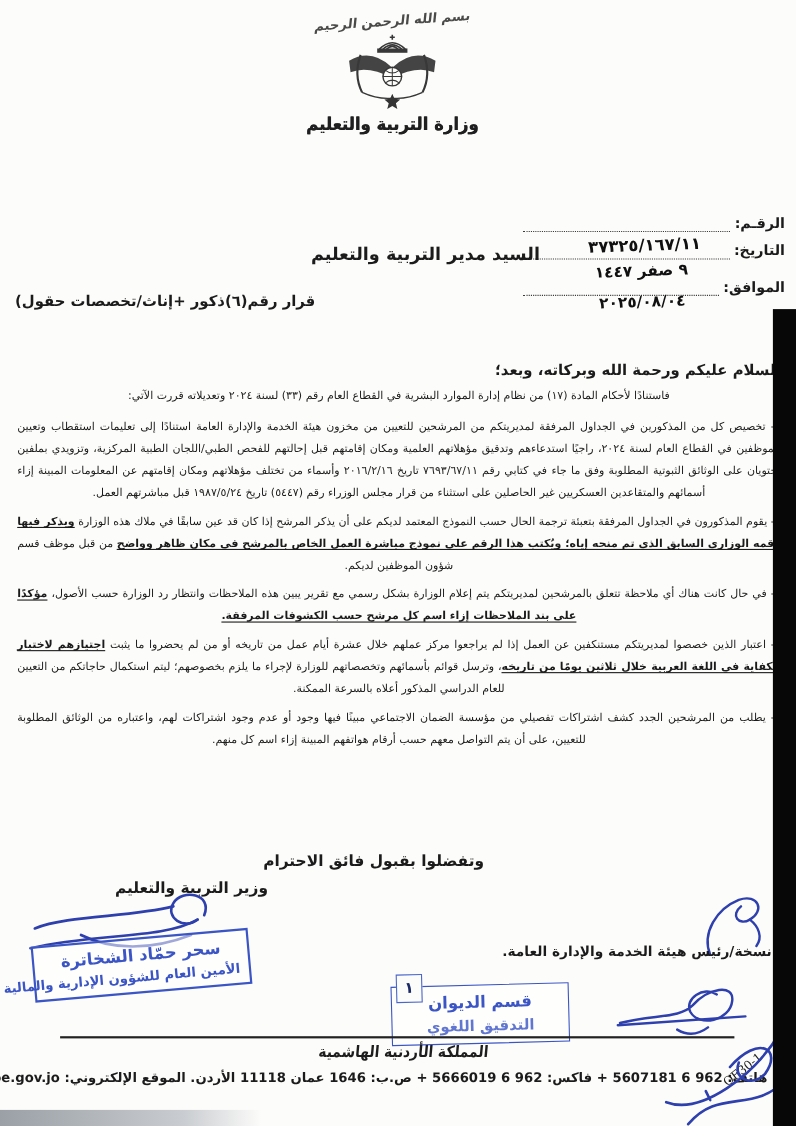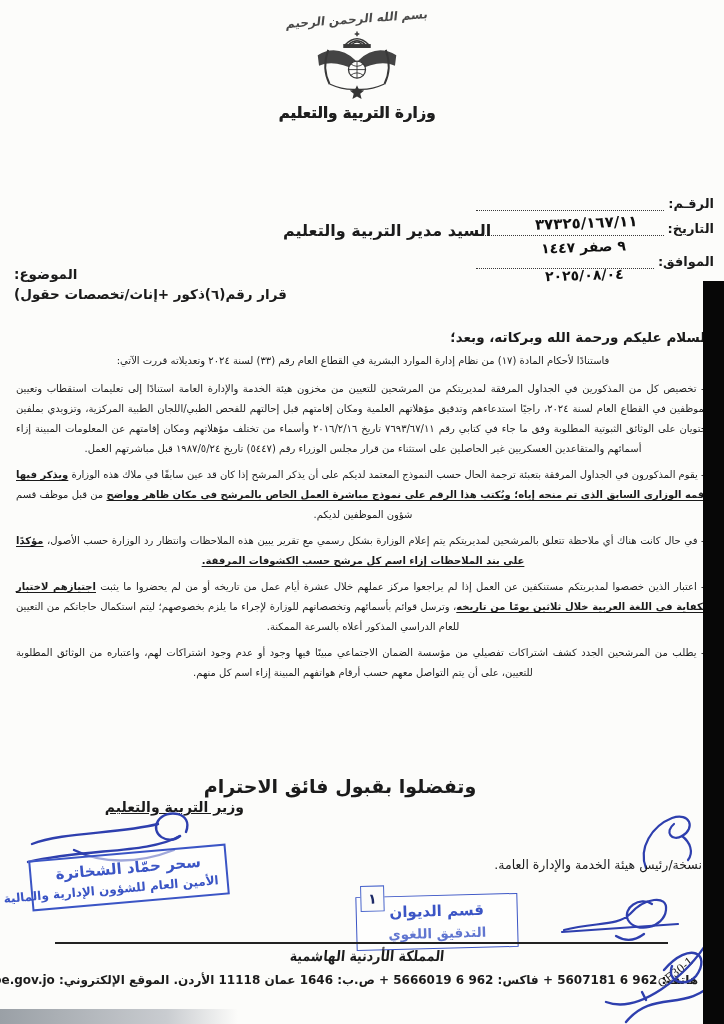--- a/index.html
+++ b/index.html
@@ -39,33 +39,33 @@
            font-weight:700; font-size:13.5px; line-height:20px;}
   .salutation{position:absolute; top:329px; right:14px; font-weight:700; font-size:13.5px;}
   
   .bodytext{
     position:absolute; top:351px; right:14px; left:16px;
     font-size:10px; line-height:20px; text-align:justify; text-align-last:center;
   }
   .bodytext p{margin:0 0 6px 0;}
   .bodytext p.intro{margin-bottom:8px;}
   .r-bu{font-weight:700; text-decoration:underline; text-underline-offset:2px;}
-  .closing{position:absolute; top:775px; left:0; width:680px; text-align:center; font-weight:700; font-size:19px;}
+  .closing{position:absolute; top:775px; left:0; width:680px; text-align:center; font-weight:700; font-size:14px;}
   
   .minister-block{position:absolute; top:797px; left:14px; width:230px;}
-  .minister-title{font-weight:700; font-size:14px; white-space:nowrap;text-decoration:underline;}
+  .minister-title{font-weight:700; font-size:14px; white-space:nowrap;}
   .sig{position:absolute;}
   .stamp{
     border:2.5px solid #3b55c5; color:#3b55c5; text-align:center;
     padding:5px 8px 6px; background:rgba(255,255,255,.55);
   }
   .stamp-minister{position:absolute; top:852px; left:30px; width:178px; transform:rotate(-5deg);}
   .stamp-minister .l1{font-weight:700; font-size:15px; letter-spacing:1px;}
   .stamp-minister .l2{font-weight:700; font-size:12px; margin-top:4px; white-space:nowrap;}
-  .copies{position:absolute; top:851px; right:22px; text-align:right; font-size:12.5px; line-height:27px; white-space:nowrap;}
+  .copies{position:absolute; top:851px; right:22px; text-align:right; font-size:12.5px; line-height:27px; white-space:nowrap;font-weight:bold;}
   .stamp-diwan{position:absolute; top:895px; left:356px; width:148px; transform:rotate(-1.5deg);
                border-width:1.6px; padding:6px 6px 7px;}
   .stamp-diwan .l1{font-weight:700; font-size:15px; letter-spacing:2px;}
   .stamp-diwan .l2{font-weight:700; font-size:13.5px; margin-top:5px; opacity:.8; letter-spacing:1px;}
   .diwan-num{
     position:absolute; top:-12px; left:4px; width:22px; height:24px;
     border:1.6px solid #4a66cc; background:#fcfcfa; color:#1d2a66;
     font-weight:700; font-size:14px; line-height:24px; text-align:center;
   }
   
@@ -129,21 +129,20 @@
       <span class="lbl">الموافق:</span>
       <span class="dots"></span>
       <span class="hand hand-hijri">٩ صفر ١٤٤٧</span>
       <span class="hand hand-greg">٢٠٢٥/٠٨/٠٤</span>
     </div>
   </div>
 
   <div class="addressee">السيد مدير التربية والتعليم</div>
 
   <div class="subject">
-    <div>الموضوع:</div>
     <div>قرار رقم(٦)ذكور +إناث/تخصصات حقول)</div>
   </div>
 
   <div class="salutation">السلام عليكم ورحمة الله وبركاته، وبعد؛</div>
 
   <div class="bodytext">
     <p class="intro">فاستنادًا لأحكام المادة (١٧) من نظام إدارة الموارد البشرية في القطاع العام رقم (٣٣) لسنة ٢٠٢٤ وتعديلاته قررت الآتي:</p>
     <p><span>١- تخصيص كل من المذكورين في الجداول المرفقة لمديريتكم من المرشحين للتعيين من مخزون هيئة الخدمة والإدارة العامة استنادًا إلى تعليمات استقطاب وتعيين الموظفين في القطاع العام لسنة ٢٠٢٤، راجيًا استدعاءهم وتدقيق مؤهلاتهم العلمية ومكان إقامتهم قبل إحالتهم للفحص الطبي/اللجان الطبية المركزية، وتزويدي بملفين يحتويان على الوثائق الثبوتية المطلوبة وفق ما جاء في كتابي رقم ٧٦٩٣/٦٧/١١ تاريخ ٢٠١٦/٢/١٦ وأسماء من تختلف مؤهلاتهم ومكان إقامتهم عن المعلومات المبينة إزاء أسمائهم والمتقاعدين العسكريين غير الحاصلين على استثناء من قرار مجلس الوزراء رقم (٥٤٤٧) تاريخ ١٩٨٧/٥/٢٤ قبل مباشرتهم العمل.</span></p>
     <p><span>٢- يقوم المذكورون في الجداول المرفقة بتعبئة ترجمة الحال حسب النموذج المعتمد لديكم على أن يذكر المرشح إذا كان قد عين سابقًا في ملاك هذه الوزارة </span><span class="r-bu">ويذكر فيها رقمه الوزاري السابق الذي تم منحه إياه؛ ويُكتب هذا الرقم على نموذج مباشرة العمل الخاص بالمرشح في مكان ظاهر وواضح</span><span> من قبل موظف قسم شؤون الموظفين لديكم.</span></p>
     <p><span>٣- في حال كانت هناك أي ملاحظة تتعلق بالمرشحين لمديريتكم يتم إعلام الوزارة بشكل رسمي مع تقرير يبين هذه الملاحظات وانتظار رد الوزارة حسب الأصول، </span><span class="r-bu">مؤكدًا على بند الملاحظات إزاء اسم كل مرشح حسب الكشوفات المرفقة.</span></p>

